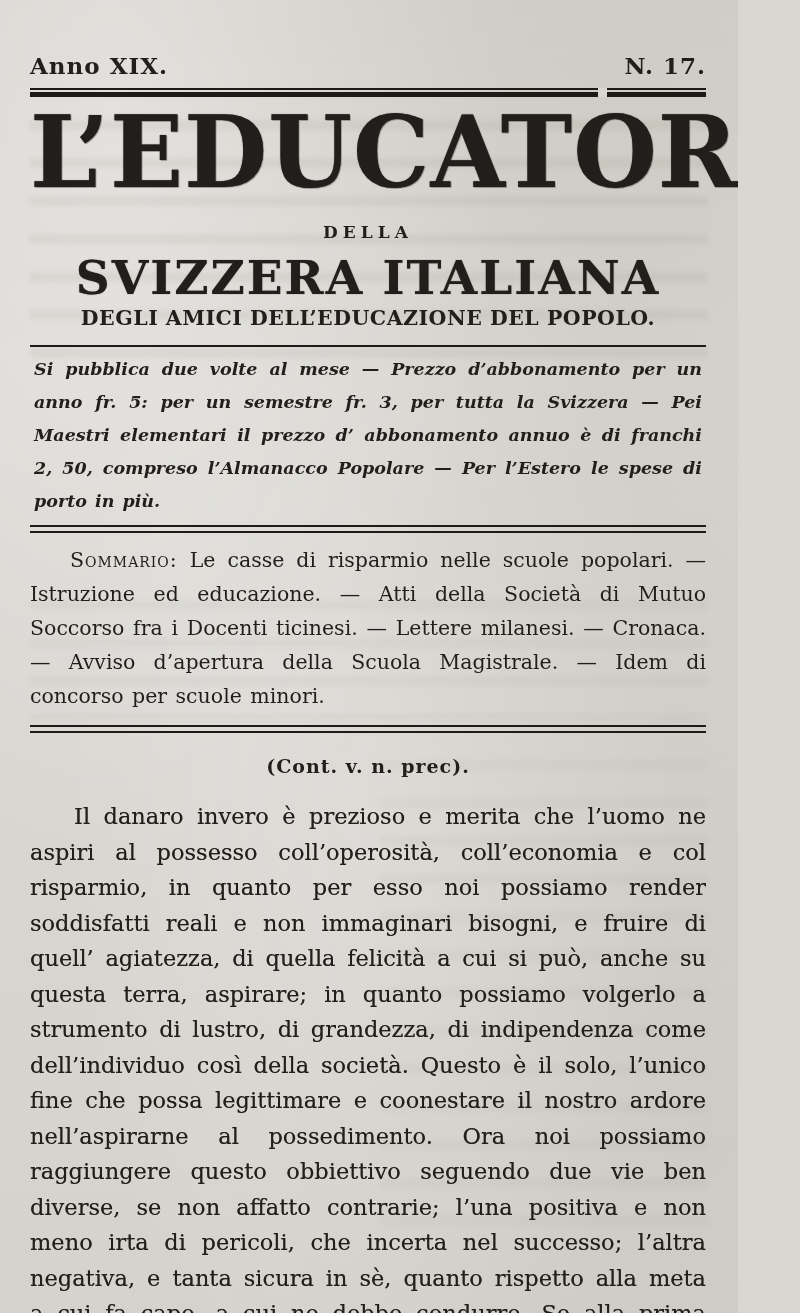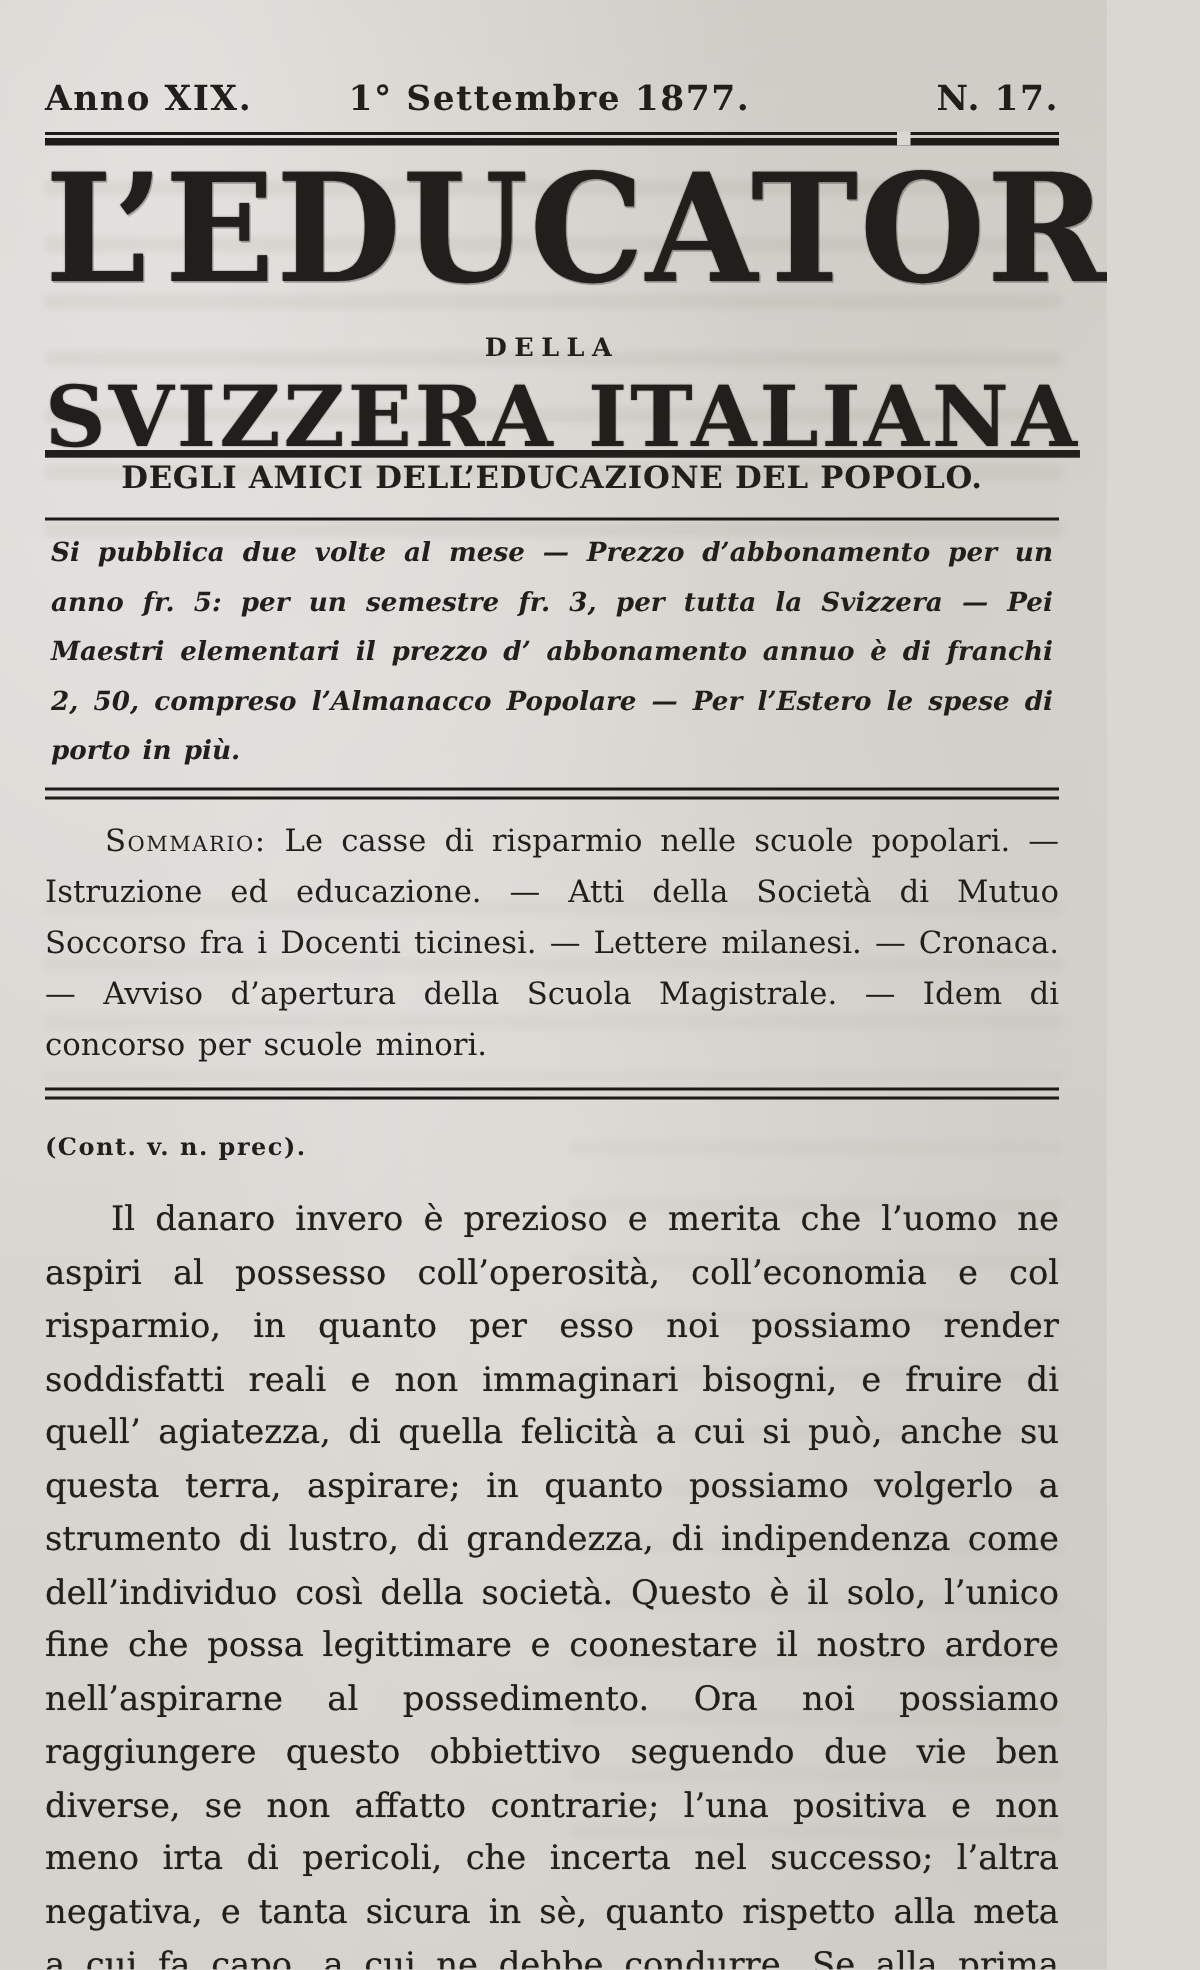--- a/index.html
+++ b/index.html
@@ -61,25 +61,24 @@
     transform:scaleY(1.04);
     text-shadow:0 0 1px rgba(25,23,20,.8), 1px 1px 0 rgba(25,23,20,.25);
     white-space:nowrap;
   }
   .della {
     margin-top:19px; text-align:center;
     font-size:17px; font-weight:bold; letter-spacing:5px;
   }
   .subtitle {
     margin:8px 0 0 0; text-align:center;
-    font-size:56px; line-height:56px; font-weight:bold;
+    font-size:47px; line-height:56px; font-weight:bold;
     letter-spacing:2px;
     text-shadow:0 0 1px rgba(25,23,20,.7);
     white-space:nowrap;
-    text-decoration:underline;
   }
   .pub-line {
     text-align:center; font-size:20.5px; line-height:25px;
     font-weight:bold; letter-spacing:.5px;
   }
   .pub-line.first { margin-top:9px; }
 
   .rule-thin { margin-top:14px; border-top:2px solid #1d1b18; }
   .rule-double { border-top:2px solid #1d1b18; border-bottom:2px solid #1d1b18; height:4px; }
 
@@ -94,22 +93,22 @@
     font-size:20.5px; line-height:34px;
     text-align:justify; text-indent:40px; word-spacing:2px;
   }
   .sommario .label { font-variant:small-caps; letter-spacing:1px; }
 
   .article-title {
     margin:30px 0 0 0; text-align:center;
     font-size:26px; font-weight:bold; letter-spacing:.5px;
   }
   .continuation {
-    margin-top:22px; 
-    font-size:16px; font-weight:bold; letter-spacing:1px;
+    margin-top:22px; text-align:center;
+    font-size:19px; font-weight:bold; letter-spacing:1px;
   }
   .body-text {
     margin:22px 0 0 0;
     font-size:22.5px; line-height:35.5px;
     text-align:justify; text-indent:44px;
     word-spacing:3.5px;
     text-shadow:0 0 .5px rgba(30,28,24,.6);
   }
 </style>
 </head>
@@ -117,21 +116,20 @@
 
 <div class="page">
   <div class="bleed bleed-1"></div>
   <div class="bleed bleed-2"></div>
   <div class="bleed bleed-3"></div>
 
   <div class="content">
 
     <div class="masthead-row">
       <span>Anno XIX.</span>
-      <span class="center">1° Settembre 1877.</span>
       <span>N. 17.</span>
     </div>
 
     <div class="rule-heavy">
       <span class="rule-break"></span>
     </div>
 
     <h1 class="title">L’EDUCATORE</h1>
     <div class="della">DELLA</div>
     <h2 class="subtitle">SVIZZERA ITALIANA</h2>

